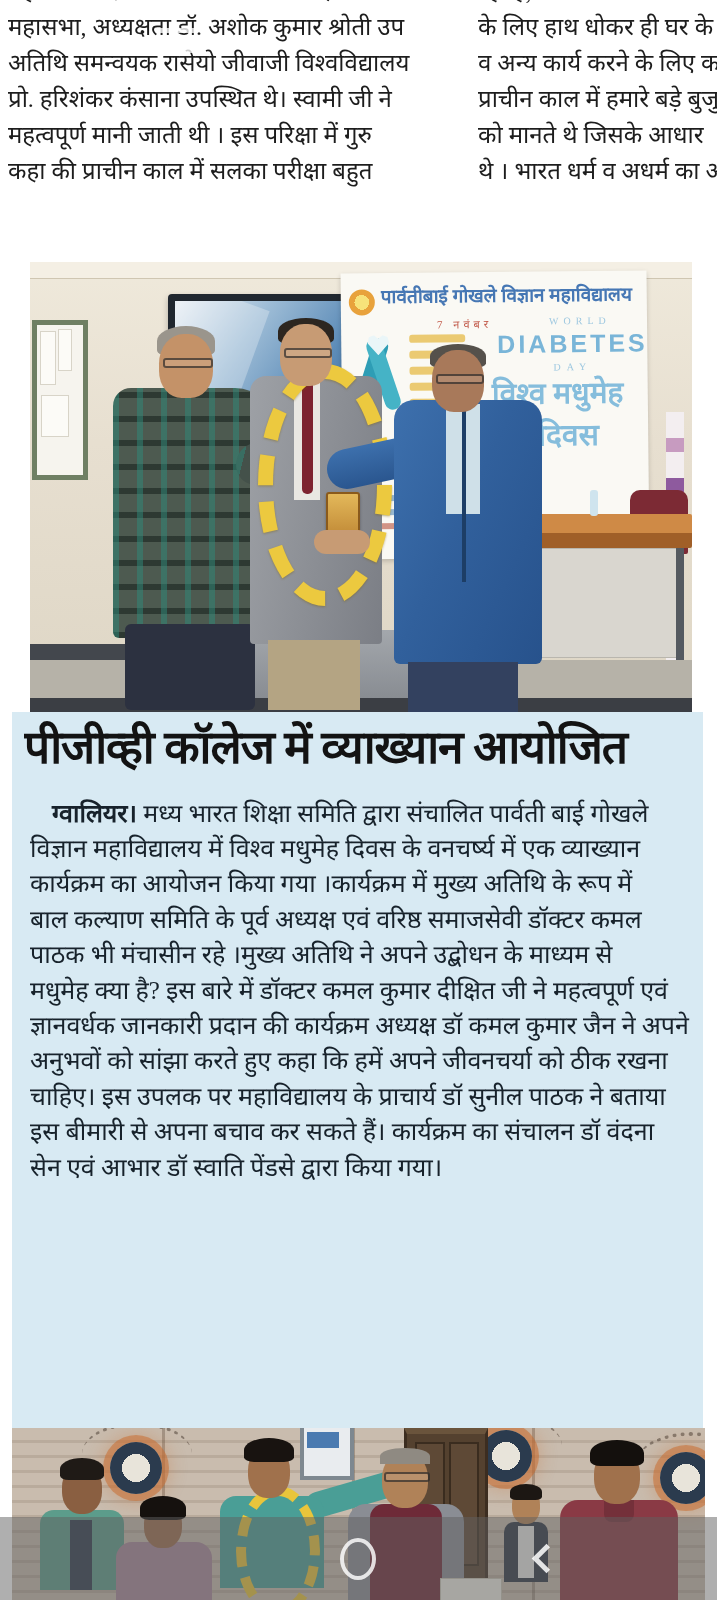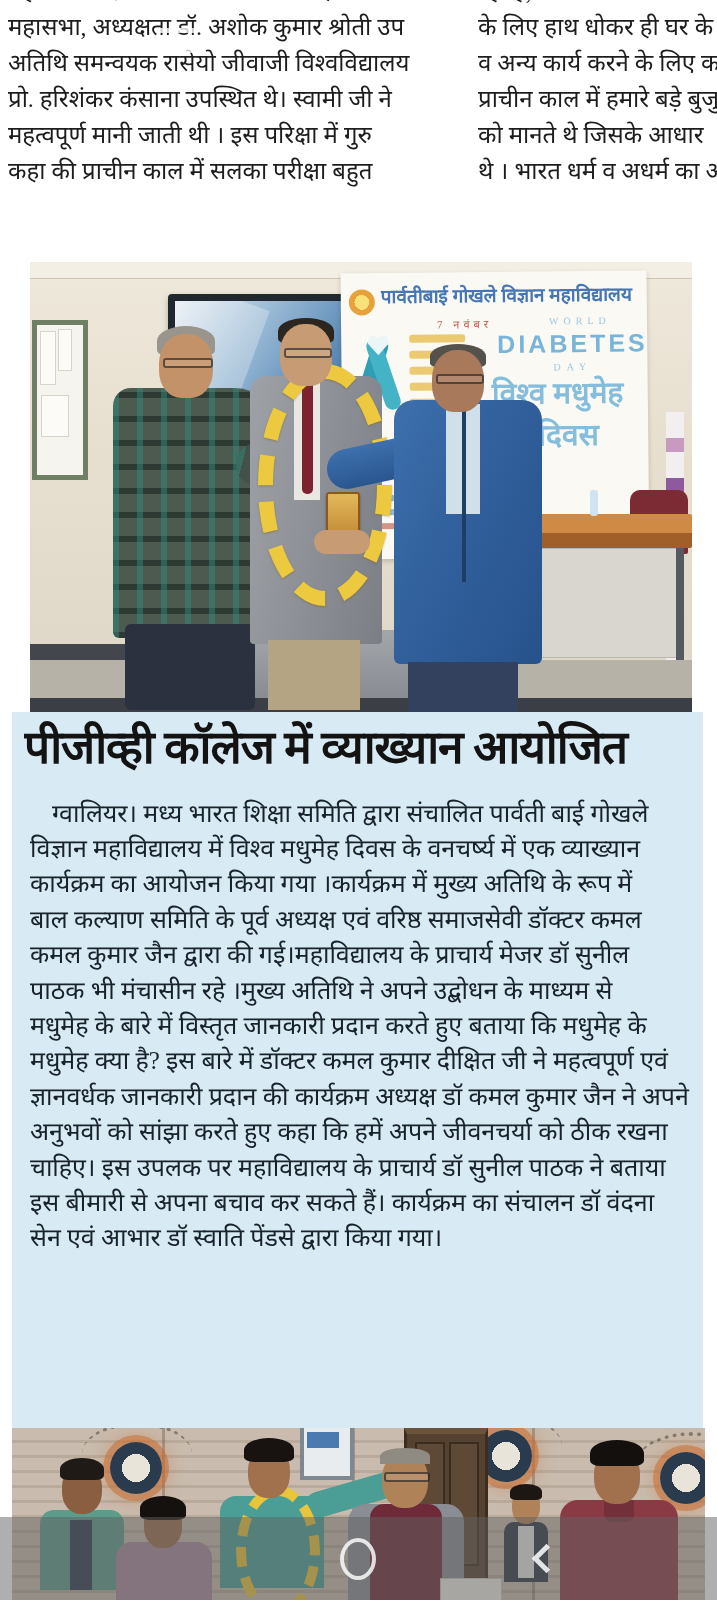--- a/index.html
+++ b/index.html
@@ -97,21 +97,21 @@
   .table-leg{position:absolute;top:286px;width:8px;height:112px;background:#555a60;}
   .tl1{left:498px;} .tl2{left:646px;}
   .chair{position:absolute;width:52px;height:64px;background:#7c2a34;border-radius:10px 10px 2px 2px;}
   .ch1{left:446px;top:232px;} .ch2{left:600px;top:228px;width:58px;}
   .bottle{position:absolute;left:560px;top:228px;width:8px;height:26px;background:#cfe4ee;border-radius:3px;}
   
   #article{position:absolute;left:12px;top:712px;width:691px;height:716px;background:#d8eaf3;overflow:hidden;}
   #headline{position:absolute;left:12px;top:2px;width:670px;margin:0;color:#131313;font-size:46px;font-weight:bold;
       white-space:nowrap;overflow:hidden;letter-spacing:-1px;}
   #body-first{position:absolute;left:18px;top:84px;width:664px;}
-  #body-first .lead{font-weight:normal;}
+  #body-first .lead{font-weight:bold;}
   .bline,#body-first{color:#17222b;font-size:25px;height:35px;line-height:35px;white-space:nowrap;overflow:hidden;}
   #body-first{text-indent:22px;}
   #body-lines{position:absolute;left:18px;top:119px;width:668px;}
   #body-lines .tline{height:35.4px;line-height:35.4px;white-space:nowrap;overflow:hidden;color:#17222b;font-size:25px;}
   
   #photo2{position:absolute;left:12px;top:1428px;width:693px;height:172px;overflow:hidden;
       background:repeating-linear-gradient(180deg,#c9bcae 0 12px,#b9ab9c 12px 15px),#c3b5a7;}
   .joint{position:absolute;top:0;width:3px;height:172px;background:rgba(90,75,60,.35);}
   .j1{left:150px;} .j2{left:340px;} .j3{left:520px;}
   .emblem{position:absolute;width:52px;height:52px;border-radius:50%;
@@ -274,23 +274,21 @@
 
   <section id="article">
     <h1 id="headline">पीजीव्ही कॉलेज में व्याख्यान आयोजित</h1>
     <div id="body-first">
       <span class="lead">ग्वालियर।</span><span> मध्य भारत शिक्षा समिति द्वारा संचालित पार्वती बाई गोखले</span>
     </div>
     <div id="body-lines">
         <div class="tline">विज्ञान महाविद्यालय में विश्व मधुमेह दिवस के वनचर्ष्य में एक व्याख्यान</div>
         <div class="tline">कार्यक्रम का आयोजन किया गया ।कार्यक्रम में मुख्य अतिथि के रूप में</div>
         <div class="tline">बाल कल्याण समिति के पूर्व अध्यक्ष एवं वरिष्ठ समाजसेवी डॉक्टर कमल</div>
-        <div class="tline">कमल कुमार जैन द्वारा की गई।महाविद्यालय के प्राचार्य मेजर डॉ सुनील</div>
         <div class="tline">पाठक भी मंचासीन रहे ।मुख्य अतिथि ने अपने उद्बोधन के माध्यम से</div>
-        <div class="tline">मधुमेह के बारे में विस्तृत जानकारी प्रदान करते हुए बताया कि मधुमेह के</div>
         <div class="tline">मधुमेह क्या है? इस बारे में  डॉक्टर कमल कुमार दीक्षित जी ने महत्वपूर्ण एवं</div>
         <div class="tline">ज्ञानवर्धक जानकारी प्रदान की कार्यक्रम अध्यक्ष डॉ कमल कुमार जैन ने अपने</div>
         <div class="tline">अनुभवों को सांझा करते हुए  कहा कि हमें अपने जीवनचर्या को ठीक रखना</div>
         <div class="tline">चाहिए। इस उपलक पर महाविद्यालय के प्राचार्य डॉ सुनील पाठक ने बताया</div>
         <div class="tline">इस बीमारी से अपना बचाव कर सकते हैं। कार्यक्रम का संचालन डॉ वंदना</div>
         <div class="tline">सेन एवं आभार डॉ स्वाति पेंडसे द्वारा किया गया।</div>
       </div>
   </section>
 
   <section id="photo2">

